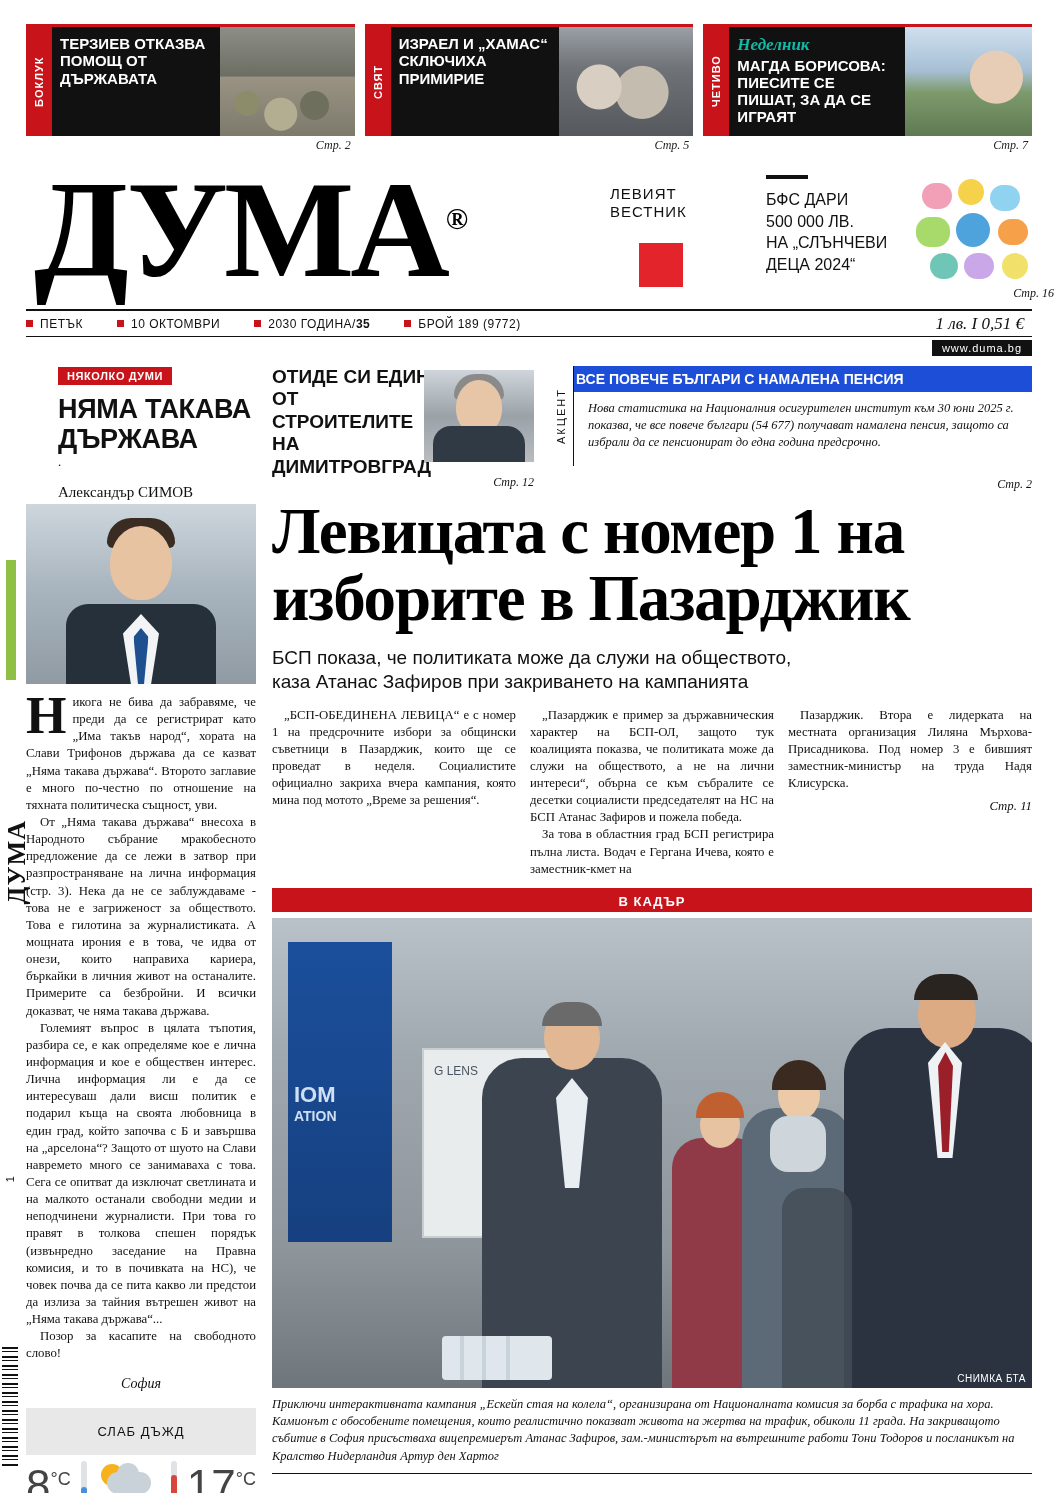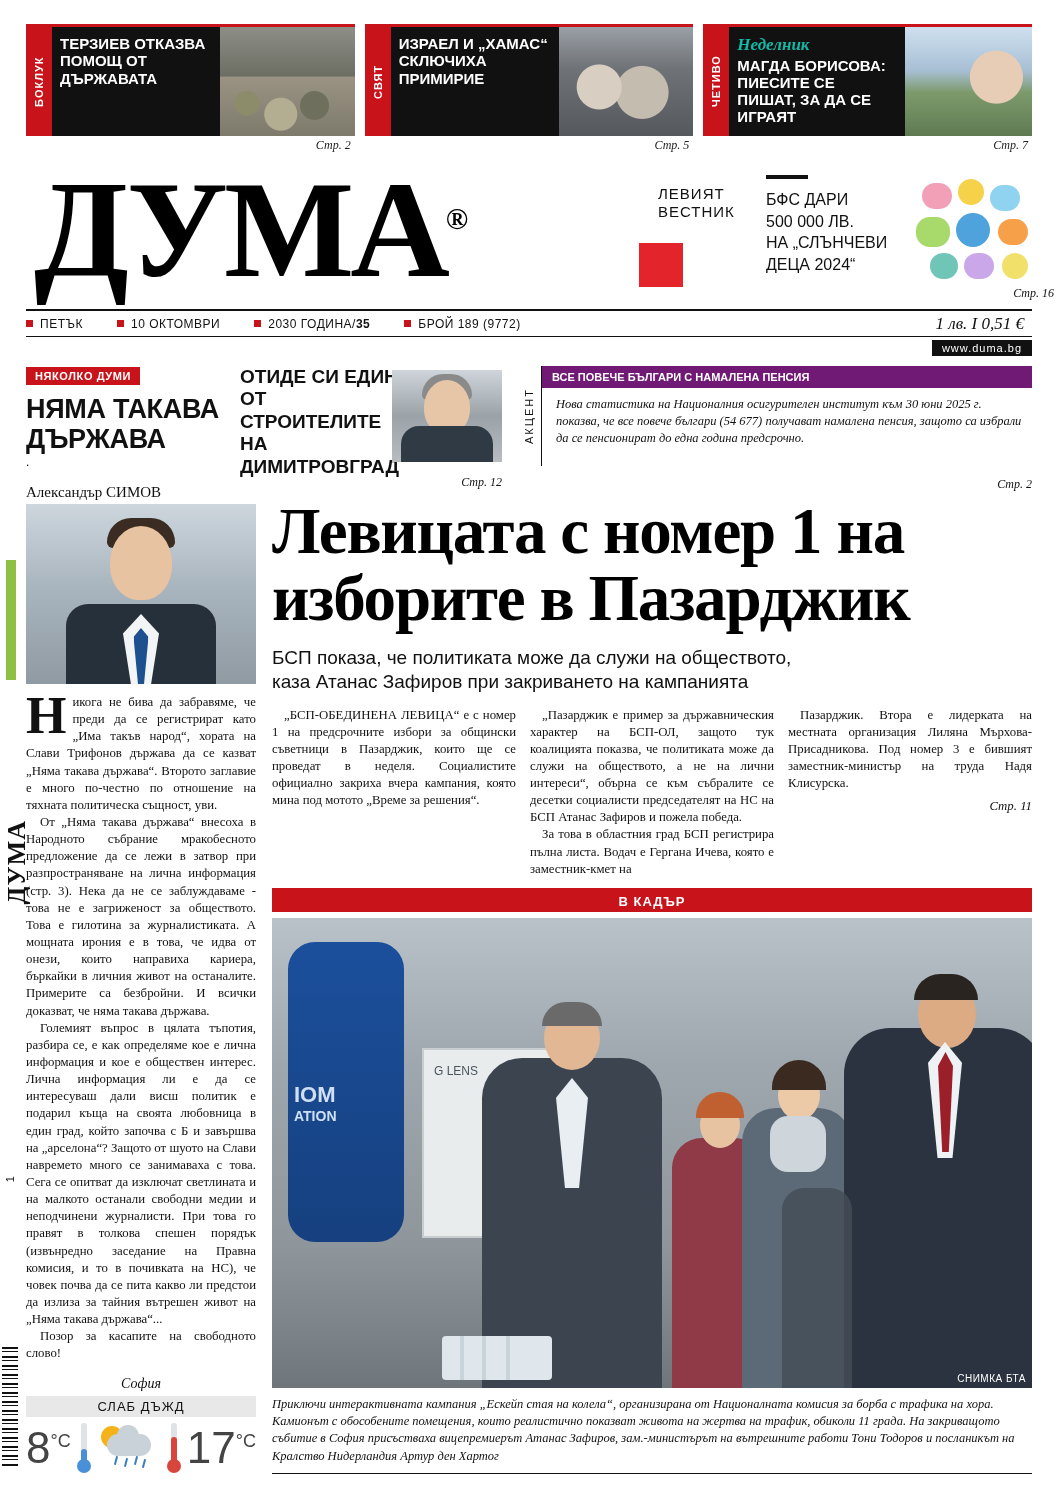--- a/index.html
+++ b/index.html
@@ -50,21 +50,21 @@
       linear-gradient(180deg,#cfe0ef 0%, #a7bfd4 40%, #7d9a6c 60%, #5f7a52 100%); }
 
   
   .masthead { position:relative; height:152px; margin-top:4px; }
   .logo {
     font-family:"Liberation Serif", serif; font-weight:bold;
     font-size:138px; line-height:1; letter-spacing:-4px;
     position:absolute; left:8px; top:4px; color:#000;
   }
   .logo .reg { font-size:30px; vertical-align:super; letter-spacing:0; }
-  .levi { position:absolute; left:632px; top:28px;
+  .levi { position:absolute; left:584px; top:28px;
     font-family:"Liberation Sans", sans-serif; font-size:15px; line-height:1.2;
     letter-spacing:1px; color:#111; }
   .redsq { position:absolute; left:613px; top:86px; width:44px; height:44px; background:#e3242b; }
   .bfs { position:absolute; left:720px; top:18px; width:310px; height:120px; }
   .bfs .rule { width:42px; height:4px; background:#111; margin-left:20px; }
   .bfs .bfs-txt { position:absolute; left:20px; top:14px; width:150px;
     font-family:"Liberation Sans", sans-serif; font-weight:normal; font-size:16px;
     line-height:1.35; color:#111; }
   .bfs .blobs { position:absolute; right:4px; top:4px; width:136px; height:106px; }
   .blob { position:absolute; border-radius:14px; }
@@ -77,21 +77,21 @@
   .datebar .sq { width:7px; height:7px; background:#c9131a; display:inline-block; margin-right:7px; }
   .datebar .it { display:flex; align-items:center; margin-right:34px; }
   .datebar .it b { font-weight:bold; }
   .datebar .price { margin-left:auto; font-family:"Liberation Serif", serif;
     font-style:italic; font-size:17px; letter-spacing:0; padding-right:8px; }
   .urlbar { display:flex; justify-content:flex-end; margin-top:3px; }
   .urlbar .u { background:#111; color:#fff; font-family:"Liberation Sans", sans-serif;
     font-size:11px; padding:2px 10px; letter-spacing:1px; }
 
   
-  .strip2 { display:flex; gap:14px; margin-top:10px; height:122px; }
+  .strip2 { display:flex; gap:14px; margin-top:10px; height:122px;margin-left:32px; }
   .col-left { width:200px; }
   .tag { display:inline-block; background:#c9131a; color:#fff; font-family:"Liberation Sans", sans-serif;
     font-weight:bold; font-size:11px; padding:3px 9px; letter-spacing:.6px; }
   .nt-head { font-family:"Liberation Sans", sans-serif; font-weight:bold; font-size:27px;
     line-height:1.12; margin-top:9px; letter-spacing:-.3px; }
   .author { font-size:15px; margin-top:14px; }
   .col-mid { width:262px; position:relative; }
   .mid-head { font-family:"Liberation Sans", sans-serif; font-weight:bold; font-size:19px;
     line-height:1.18; text-transform:uppercase; width:168px; }
   .mid-photo { position:absolute; right:0; top:4px; width:110px; height:92px;
@@ -103,22 +103,22 @@
     width:50px; height:26px; background:#8a8a8a; border-radius:25px 25px 6px 6px; }
   .body { position:absolute; left:50%; transform:translateX(-50%); bottom:0;
     width:92px; height:36px; background:#2f3a44; border-radius:18px 18px 0 0; }
   .mid-cap { position:absolute; right:0; bottom:-2px; font-style:italic; font-size:12px; }
   .col-right { flex:1; position:relative; }
   .akcent-wrap { display:flex; height:100px; }
   .akcent-tab { width:26px; border-left:1px solid #111; display:flex; align-items:center; justify-content:center;
     font-family:"Liberation Sans", sans-serif; font-size:11px; letter-spacing:2px;
     writing-mode:vertical-rl; transform:rotate(180deg); }
   .akcent-body { flex:1; }
-  .akcent-title { background:#701a75; color:#fff; font-family:"Liberation Sans", sans-serif;
-    font-weight:bold; font-size:11px; padding:5px 10px; }
+  .akcent-title { background:#1d4ed8; color:#fff; font-family:"Liberation Sans", sans-serif;
+    font-weight:bold; font-size:14px; padding:5px 2px; }
   .akcent-text { font-style:italic; font-size:12.5px; line-height:1.35; padding:8px 10px 0 14px; }
   .col-right .cap { position:absolute; right:0; bottom:-4px; font-style:italic; font-size:12px; }
 
   
   .main { display:flex; gap:16px; margin-top:10px; }
   .leftcol { width:230px; }
   .rightcol { flex:1; }
 
   .portrait { width:100%; height:180px; margin-top:6px;
     background:linear-gradient(180deg,#cdd6dd 0%, #aab6bf 45%, #8f9aa3 100%); position:relative; overflow:hidden; }
@@ -145,39 +145,39 @@
   .cols3 { display:flex; gap:14px; margin-top:12px; }
   .cols3 .c { flex:1; font-size:12.8px; line-height:1.34; text-align:justify; }
   .cols3 .c p { margin:0; text-indent:12px; }
   .cols3 .c .stp { text-align:right; font-style:italic; margin-top:6px; text-indent:0; }
 
   .kadr { margin-top:10px; border-top:3px solid #c9131a; }
   .kadr-label { background:#c9131a; color:#fff; text-align:center;
     font-family:"Liberation Sans", sans-serif; font-weight:bold; font-size:13px; padding:3px 4px; letter-spacing:1px; }
   .bigphoto { width:100%; height:470px; margin-top:6px; position:relative; overflow:hidden;
     background:linear-gradient(180deg,#b9c2c8 0%, #9fa8ae 30%, #8e969c 70%, #6f767b 100%); }
-  .bp-banner { position:absolute; left:16px; top:24px; width:116px; height:300px;
+  .bp-banner { position:absolute; left:16px; top:24px; width:104px; height:300px;
     background:linear-gradient(180deg,#1b4f9c 0%, #16407f 100%); color:#cfe0f5;
-    font-family:"Liberation Sans", sans-serif; font-weight:bold; font-size:22px; padding:140px 6px 0 6px;border-radius:27px; }
+    font-family:"Liberation Sans", sans-serif; font-weight:bold; font-size:22px; padding:140px 6px 0 6px; }
   .bp-board { position:absolute; left:150px; top:130px; width:150px; height:190px;
     background:#e9eced; border:2px solid #c8cdd0; }
   .bp-board span { display:block; margin:14px 10px; font-family:"Liberation Sans", sans-serif;
     font-size:12px; color:#4a5560; }
   .person { position:absolute; bottom:0; }
   .pr-head { position:absolute; border-radius:50%; }
   .photo-credit { position:absolute; right:6px; bottom:4px; color:#fff;
     font-family:"Liberation Sans", sans-serif; font-size:10px; letter-spacing:.5px; }
   .photo-cap { font-style:italic; font-size:12.5px; line-height:1.38; margin-top:8px;
     border-bottom:1px solid #111; padding-bottom:8px; }
 
   
   .weather { margin-top:14px; text-align:center; position:relative; }
   .w-city { font-family:"Liberation Serif", serif; font-weight:normal; font-style:italic; font-size:14px; }
   .w-cond { background:#e8e8e8; font-family:"Liberation Sans", sans-serif; font-size:13px;
-    letter-spacing:1px; padding:3px 0; margin-top:4px; }
+    letter-spacing:1px; padding:16px 0; margin-top:16px; }
   .w-row { display:flex; align-items:center; justify-content:space-between; margin-top:6px; }
   .w-temp { font-family:"Liberation Sans", sans-serif; font-size:44px; font-weight:300; color:#444; }
   .w-temp sup { font-size:18px; vertical-align:super; }
   .thermo { width:14px; height:50px; position:relative; }
   .thermo .stem { position:absolute; left:4px; top:0; width:6px; height:38px; background:#dfe3e6; border-radius:3px; }
   .thermo .bulb { position:absolute; left:0; bottom:0; width:14px; height:14px; border-radius:50%; }
   .thermo .fill { position:absolute; left:4px; bottom:10px; width:6px; border-radius:3px; }
   .wicon { width:64px; height:48px; position:relative; }
   .sun { position:absolute; left:4px; top:2px; width:22px; height:22px; background:#f5b21a; border-radius:50%; }
   .cloud { position:absolute; left:10px; top:10px; width:44px; height:22px; background:#c9d2d8; border-radius:12px; }

